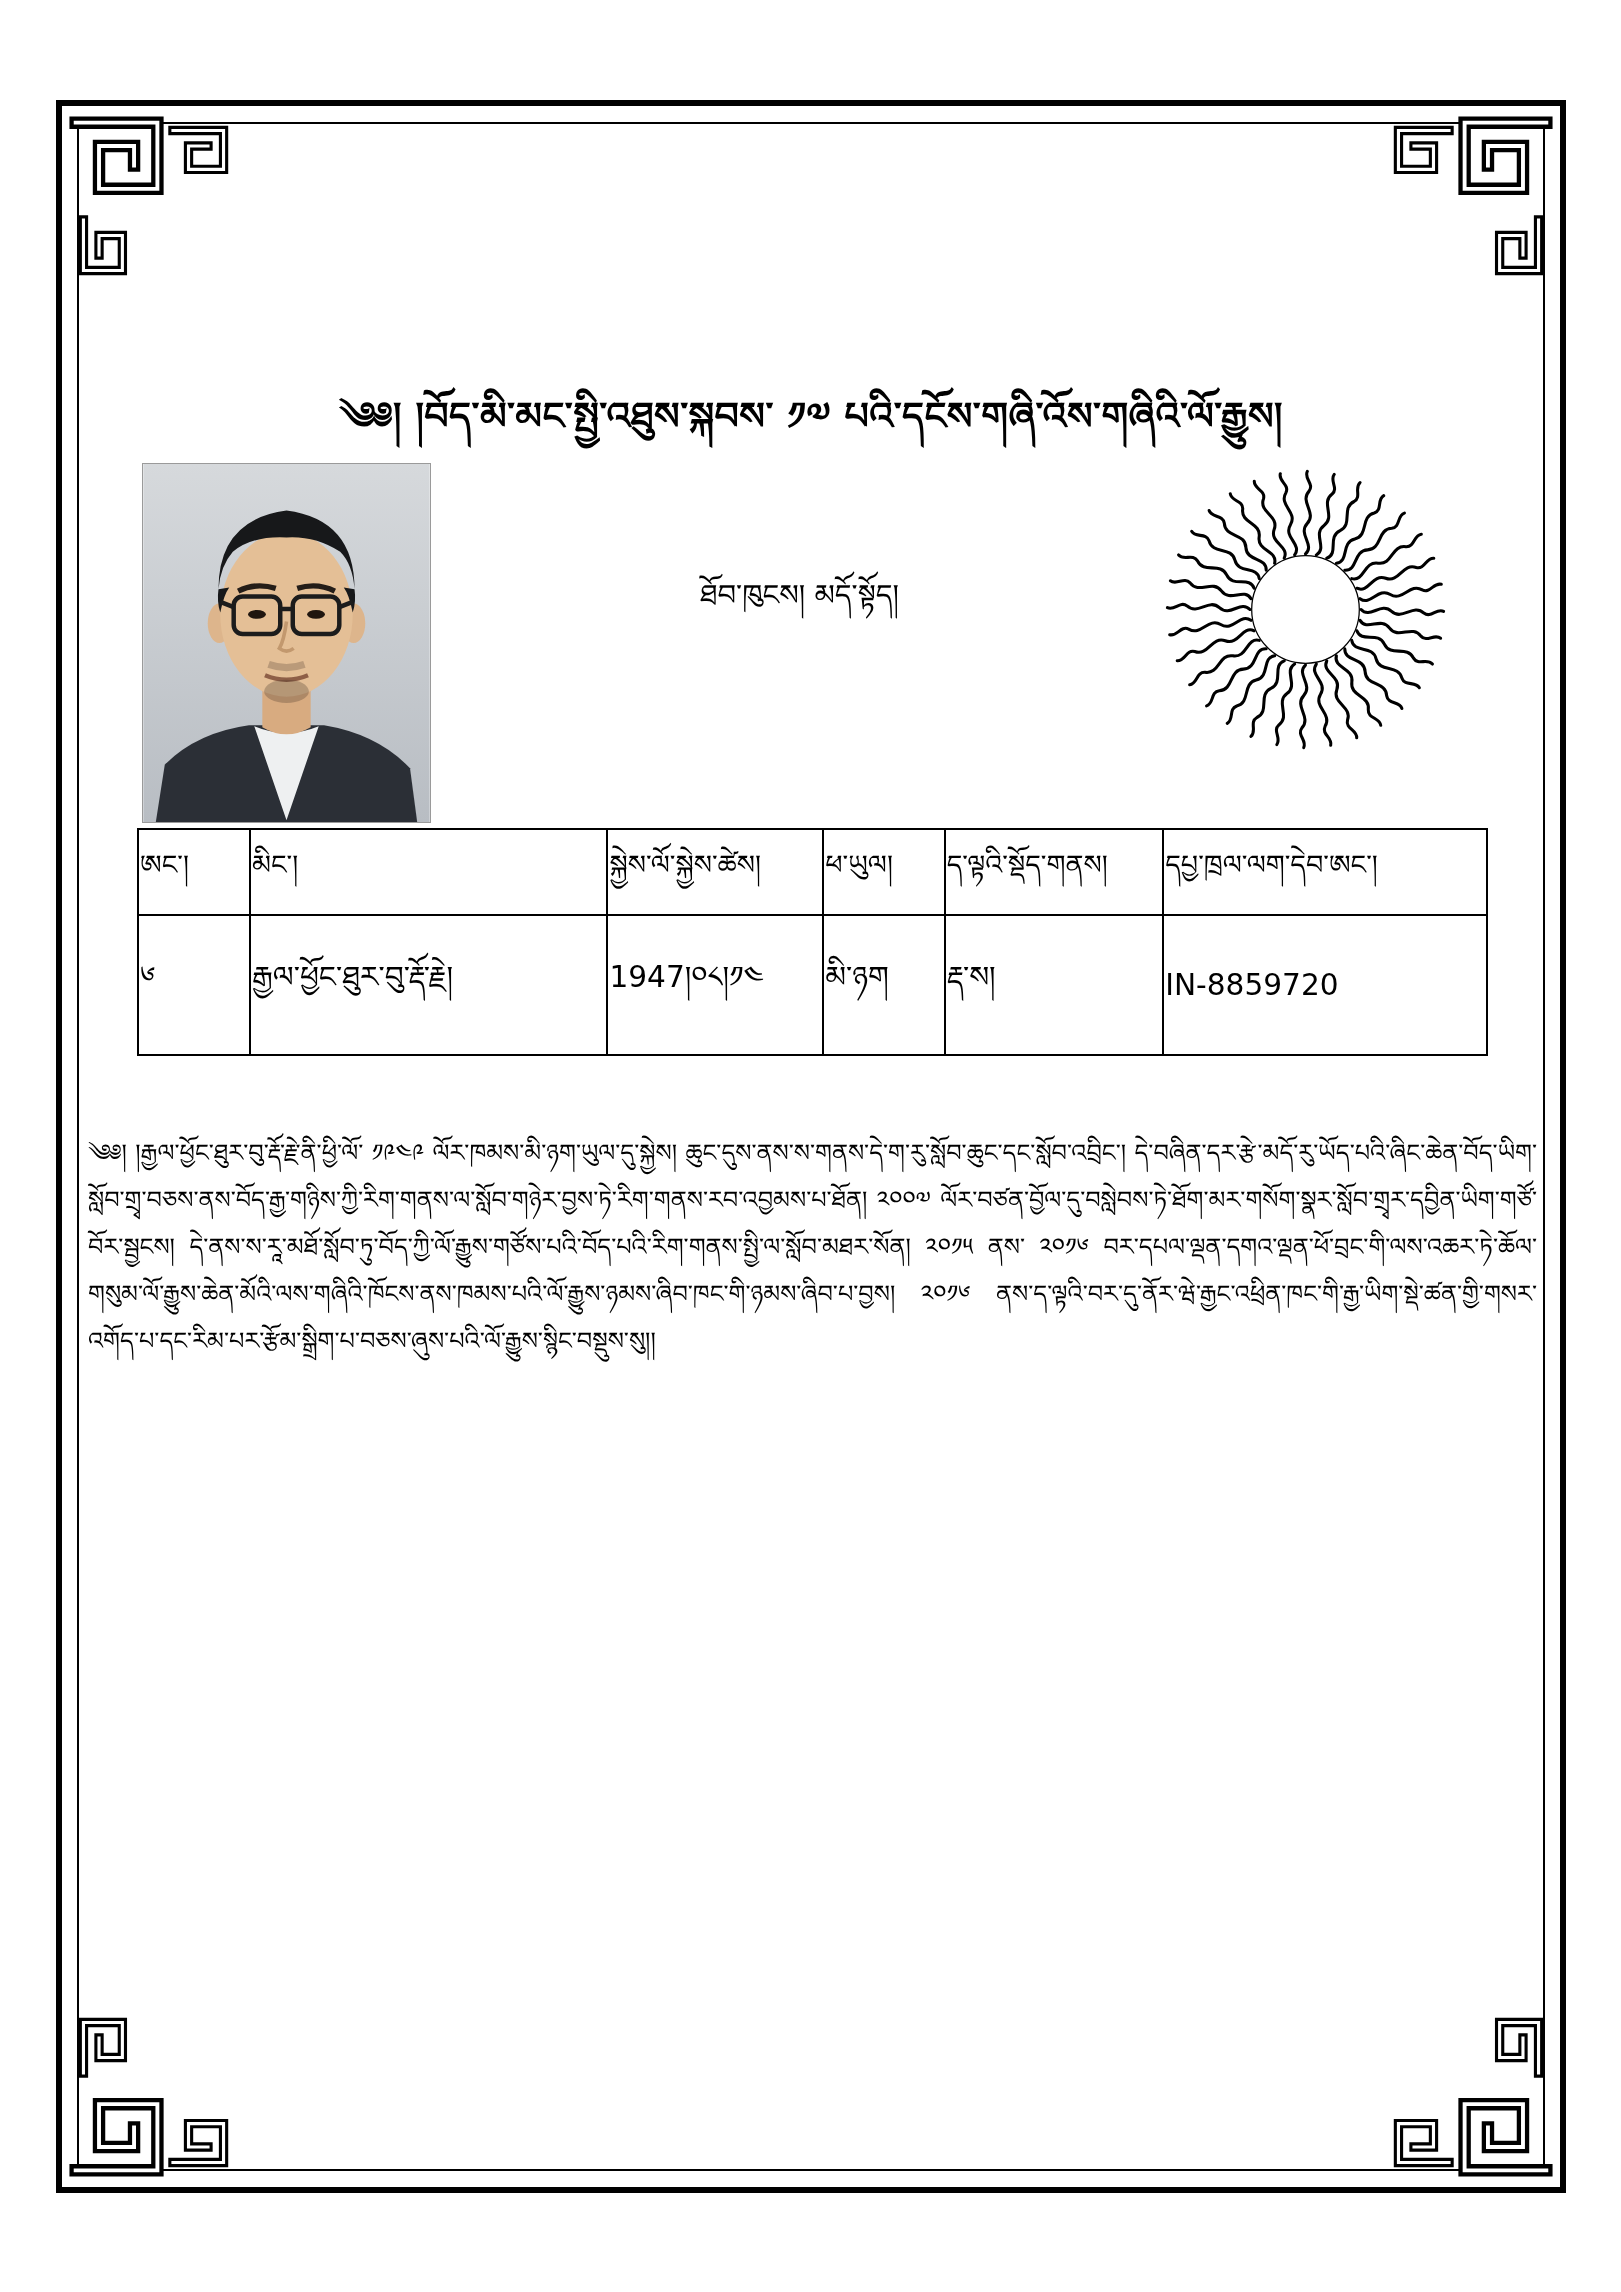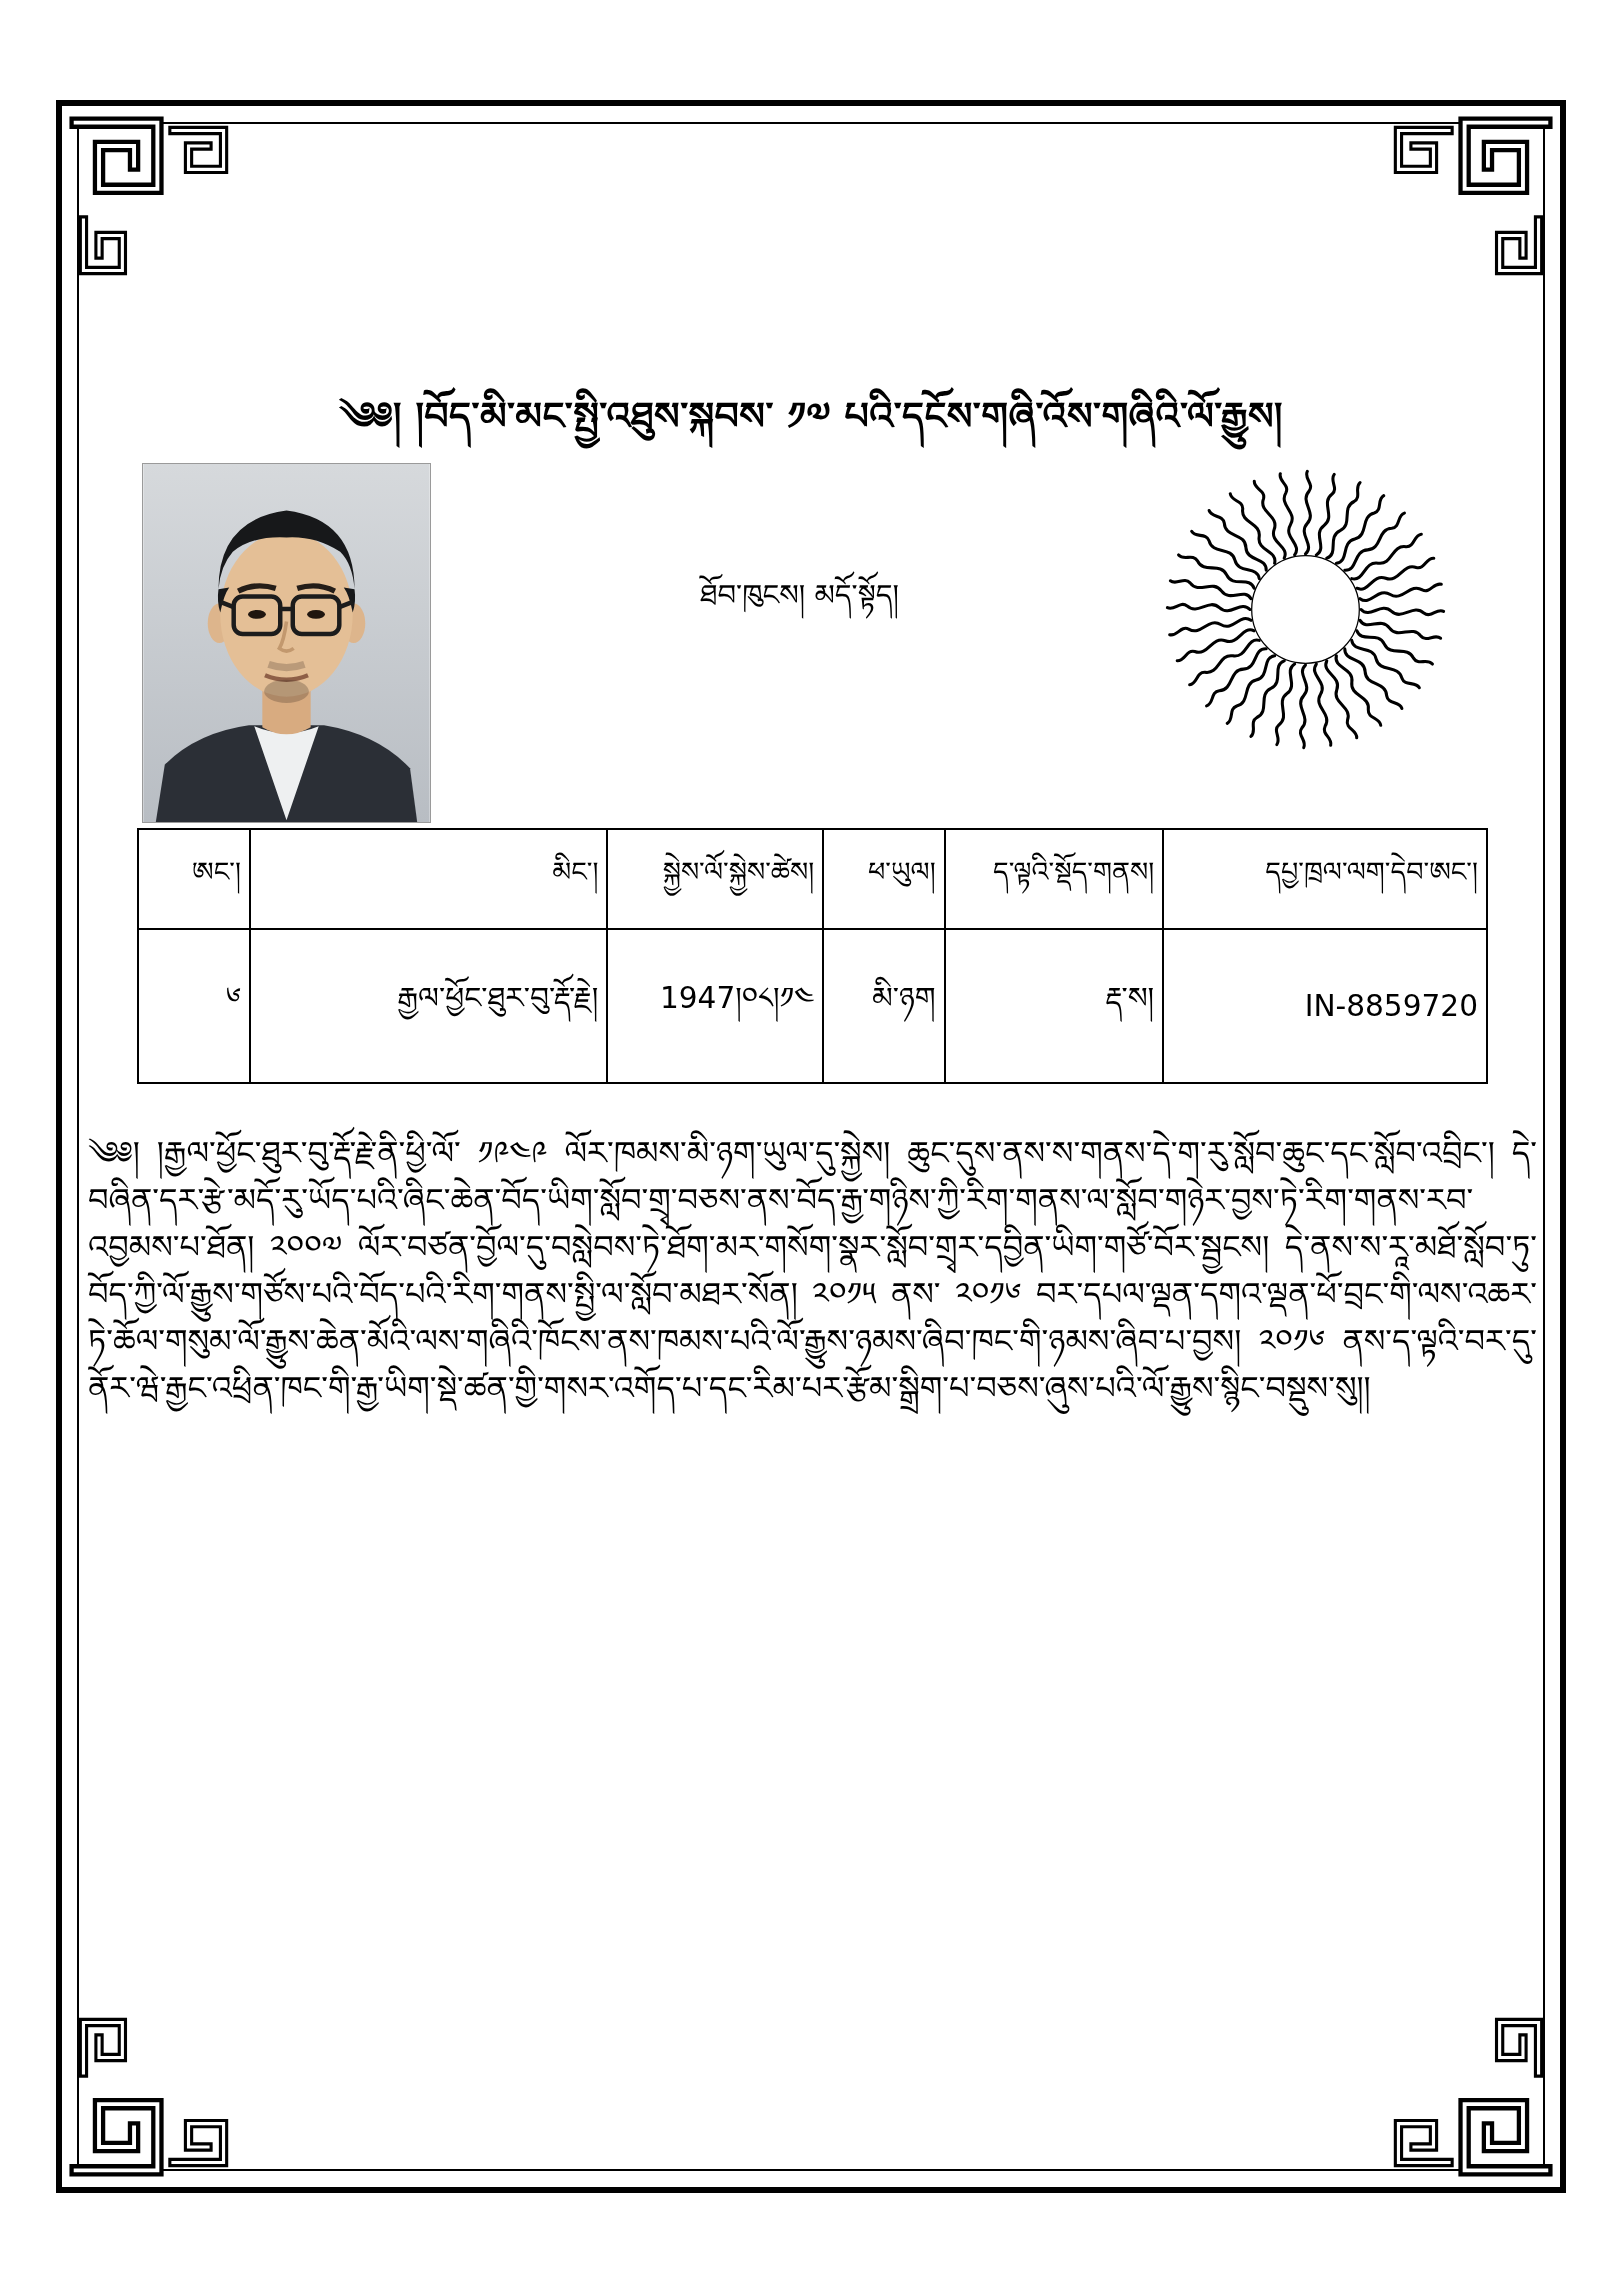--- a/index.html
+++ b/index.html
@@ -32,30 +32,30 @@
   
   .constituency{position:absolute;left:700px;top:562px;font-size:29px;white-space:nowrap;}
 
   
   .seal{position:absolute;left:1162px;top:466px;width:287px;height:287px;}
   .seal svg{width:100%;height:100%;display:block;}
 
   
   table.info{position:absolute;left:137px;top:828px;width:1351px;
              border-collapse:collapse;table-layout:fixed;}
-  table.info th,table.info td{border:2.7px solid #000;text-align:right;
-             vertical-align:middle;font-weight:normal;padding:8px;overflow:hidden;}
+  table.info th,table.info td{border:2.7px solid #000;text-align:left;
+             vertical-align:middle;font-weight:normal;padding:1px;overflow:hidden;}
   table.info th{height:82px;font-size:27px;}
   table.info td{height:136px;font-size:29.6px;}
   .c1{width:8.3%;} .c2{width:26.5%;} .c3{width:16%;}
   .c4{width:9%;}  .c5{width:16.2%;} .c6{width:24%;}
 
   
   .bio{position:absolute;left:88px;top:1130px;width:1449px;
-       font-size:32px;line-height:47px;text-align:justify;}
+       font-size:24px;line-height:47px;text-align:justify;}
 </style>
 </head>
 <body>
 
 <div class="frame-outer"></div>
 <div class="frame-inner"></div>
 
 <div class="corner tl">
   <svg viewBox="0 0 230 230" aria-hidden="true">
     <g fill="none" stroke="#000" stroke-linecap="square">

